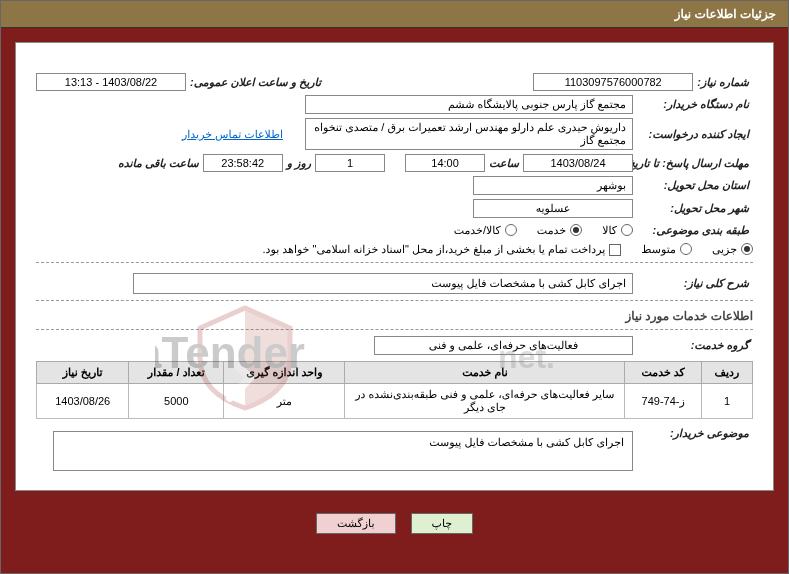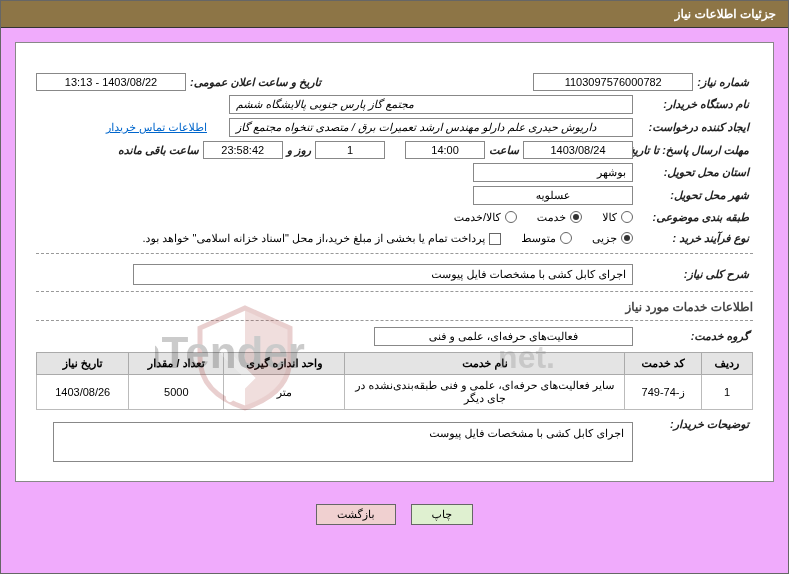--- a/index.html
+++ b/index.html
@@ -1,23 +1,23 @@
 <!DOCTYPE html>
 <html dir="rtl" lang="fa"><head>
 <meta charset="utf-8">
 <style>
 * { box-sizing: border-box; }
 body { margin: 0; font-family: Tahoma, Arial, sans-serif; font-size: 11px; background: #fff; direction: rtl; }
-.page { width: 789px; height: 574px; margin: 0; background: #f0abfc; border: 1px solid #666; position: relative; }
+.page { width: 789px; height: 574px; margin: 0; background: #7f1d1d; border: 1px solid #666; position: relative; }
 .header-bar { background: #8d7546; color: #fff; padding: 6px 12px; font-weight: bold; font-size: 12px; text-align: right; border-bottom: 1px solid #333; }
 .content { padding: 30px 20px 15px 20px; border: 1px solid #888; margin: 14px; background: #fff; position: relative; }
 .row { display: flex; align-items: center; margin-bottom: 4px; flex-wrap: wrap; }
 .label { font-weight: bold; color: #222; padding: 2px 4px; white-space: nowrap; font-style: italic; }
 .field { border: 1px solid #888; background: #fff; padding: 2px 6px; min-height: 18px; display: inline-block; text-align: center; font-size: 11px; }
-.field-long { width: 404px; text-align: left; font-style: italic; }
+.field-long { width: 328px; text-align: right; }
 .link { color: #0066cc; text-decoration: underline; cursor: pointer; }
 .spacer { flex: 1; }
 .radio { display: inline-flex; align-items: flex-start; margin-left: 20px; }
 .radio-circle { width: 12px; height: 12px; border-radius: 50%; border: 1px solid #666; margin-left: 4px; display: inline-block; background: #fff; }
 .radio-circle.checked::after { content: ""; display: block; width: 6px; height: 6px; background: #333; border-radius: 50%; margin: 2px; }
 .checkbox { width: 12px; height: 12px; border: 1px solid #666; display: inline-block; margin-left: 4px; background: #fff; vertical-align: middle; }
 .section-title { font-weight: bold; color: #444; margin: 8px 0 4px 0; font-size: 12px; }
 .hr { border-top: 1px dashed #999; margin: 6px 0; }
 .big-input { border: 1px solid #888; background: #fff; width: 500px; padding: 3px 6px; text-align: right; display: inline-block; min-height: 20px; }
 table.grid { width: 100%; border-collapse: collapse; margin-top: 6px; }
@@ -104,21 +104,20 @@
           <span class="radio-circle checked"></span>
           <span>خدمت</span>
         </span>
       <span class="radio">
           <span class="radio-circle"></span>
           <span>کالا/خدمت</span>
         </span>
     </div>
 
     <div class="row">
-      <span class="label" style="width:120px">نوع فرآیند خرید :</span>
       <span class="radio">
           <span class="radio-circle checked"></span>
           <span>جزیی</span>
         </span>
       <span class="radio">
           <span class="radio-circle"></span>
           <span>متوسط</span>
         </span>
       <span style="display:inline-flex;align-items:center">
         <span class="checkbox"></span>
@@ -160,21 +159,21 @@
           <td>ز-74-749</td>
           <td>سایر فعالیت‌های حرفه‌ای، علمی و فنی طبقه‌بندی‌نشده در جای دیگر</td>
           <td>متر</td>
           <td>5000</td>
           <td>1403/08/26</td>
         </tr>
       </tbody>
     </table>
 
     <div class="row" style="align-items:flex-start;margin-top:6px">
-      <span class="label" style="width:120px">توضیحات خریدار:</span>
+      <span class="label" style="width:120px">موضوعی خریدار:</span>
       <div class="notes-box">اجرای کابل کشی با مشخصات فایل پیوست</div>
     </div>
   </div>
 
   <div class="buttons">
     <span class="btn btn-print">چاپ</span>
     <span class="btn btn-back">بازگشت</span>
   </div>
 </div>
 

